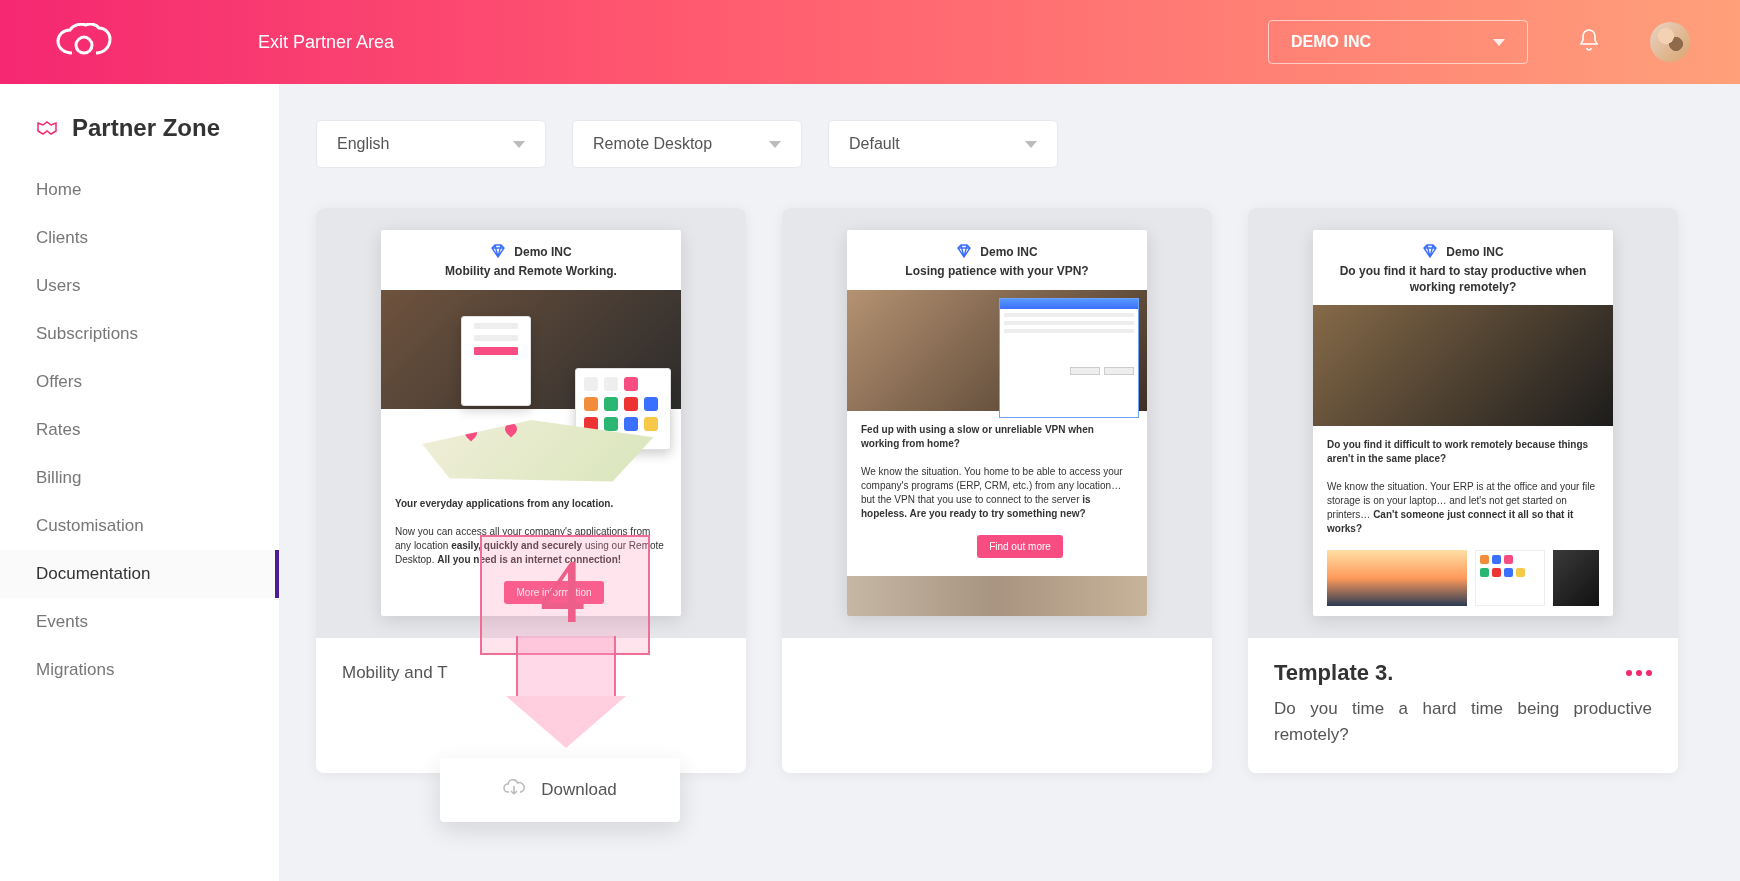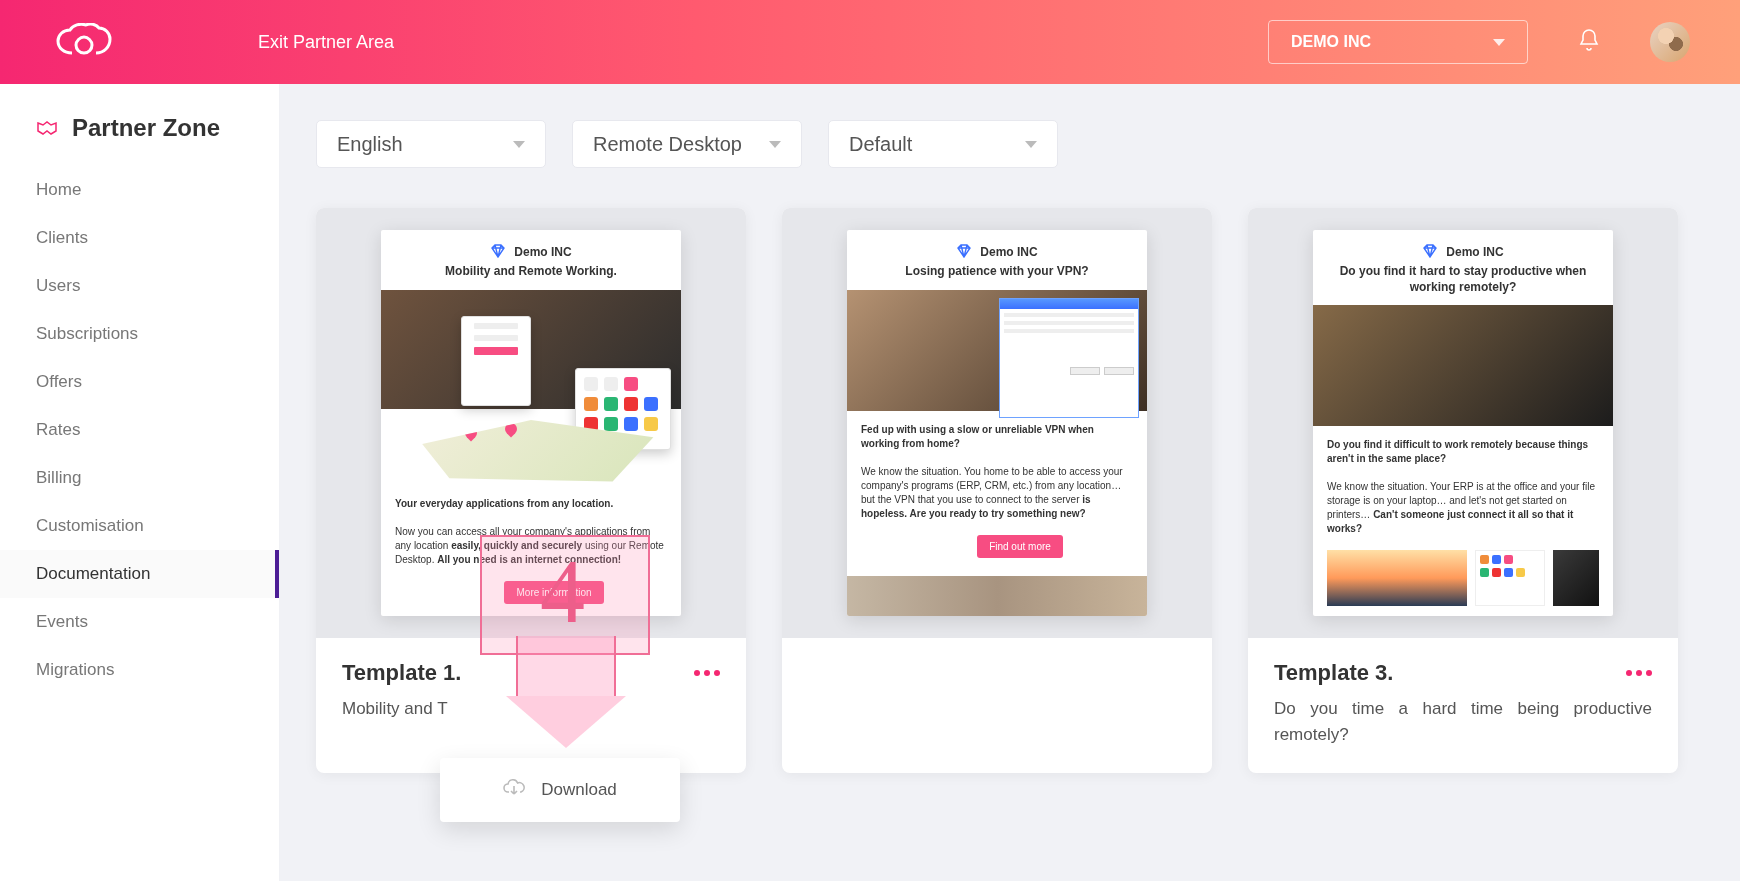--- a/index.html
+++ b/index.html
@@ -51,21 +51,21 @@
 
   
   .content {
     position:absolute; left:280px; right:0; top:84px; bottom:0;
     background:#f1f2f6; padding:36px 36px 0 36px; overflow:hidden;
   }
   .filters { display:flex; gap:26px; margin-bottom:40px; }
   .dropdown {
     width:230px; height:48px; background:#fff; border:1px solid #e7e8ee; border-radius:5px;
     display:flex; align-items:center; justify-content:space-between; padding:0 20px;
-    font-size:20px; color:#555; cursor:pointer;
+    font-size:16px; color:#555; cursor:pointer;
   }
   .dropdown .chev { border-top-color:#bbb; }
 
   .cards { display:flex; gap:36px; }
   .card {
     width:430px; background:#fff; border-radius:8px;
     box-shadow:0 2px 14px rgba(0,0,0,.06); overflow:hidden; display:flex; flex-direction:column;
   }
   .card-preview {
     height:430px; background:#e6e7eb; padding:22px; display:flex; justify-content:center;
@@ -252,28 +252,20 @@
             <b>easily, quickly and securely</b>
             <span> using our Remote Desktop. </span>
             <b>All you need is an internet connection!</b>
           </div>
           <div class="tmpl-cta">
               <span class="btn-pink">More information</span>
             </div>
         </div>
       </div>
       <div class="card-footer">
-        <div class="card-title-row">
-          <span class="card-title">Template 1.</span>
-          <span class="dots">
-              <span></span>
-              <span></span>
-              <span></span>
-            </span>
-        </div>
         <span class="card-sub">Mobility and T</span>
       </div>
     </div>
 
     <div class="card">
       <div class="card-preview">
         <div class="tmpl">
           <div class="tmpl-header">
             <div class="brand-row">
               <span class="diamond-icon">

